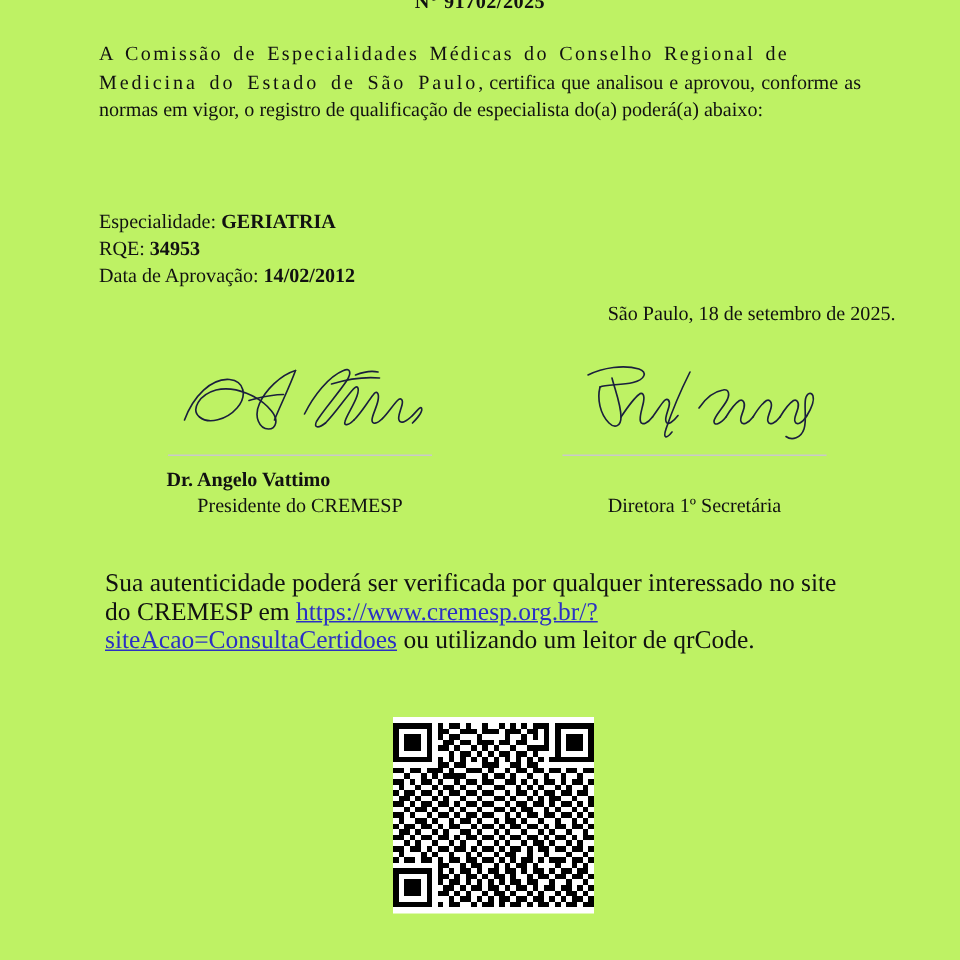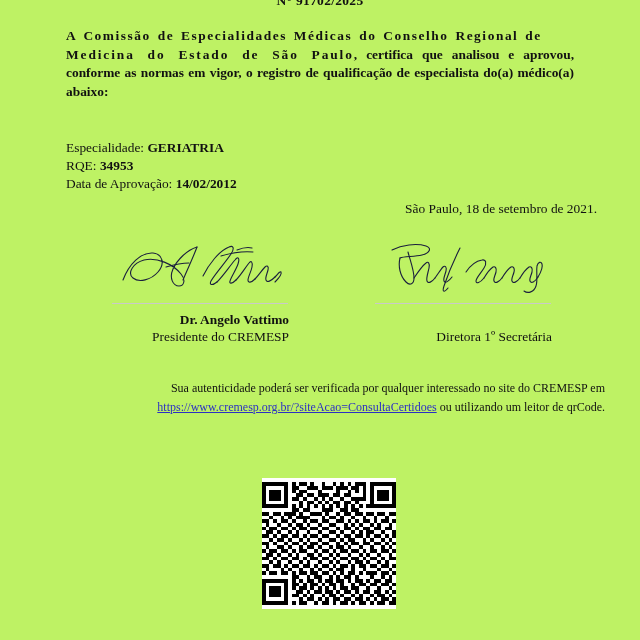--- a/index.html
+++ b/index.html
@@ -40,21 +40,20 @@
   
   .intro-paragraph {
     position: absolute;
     top: 27px;
     left: 66px;
     width: 508px;
     font-size: 13.4px;
     line-height: 18.5px;
     text-align: justify;
     color: #111111;
-    font-weight: bold;
   }
   .intro-paragraph .line1 {
     display: block;
     letter-spacing: 1.55px;
     word-spacing: 2px;
   }
   .intro-paragraph .line2a {
     letter-spacing: 1.9px;
     word-spacing: 2px;
   }
@@ -121,46 +120,45 @@
     left: 1px;
     width: 176px;
     height: 1px;
     background: #c9c9c9;
   }
   .sign-name {
     position: absolute;
     top: 76px;
     left: 0;
     width: 178px;
-    text-align: right;
+    text-align: left;
     font-size: 13.4px;
     font-weight: bold;
     white-space: nowrap;
   }
   .sign-role {
     position: absolute;
     top: 93px;
     left: 0;
     width: 178px;
-    text-align: right;
+    text-align: center;
     font-size: 13.4px;
     white-space: nowrap;
   }
 
   
   .verify {
     position: absolute;
     top: 379px;
     left: 70px;
     width: 500px;
-    text-align: right;
-    font-size: 12px;
+    text-align: left;
+    font-size: 17px;
     line-height: 19px;
     color: #111111;
-    margin-left: 35px;
   }
   .verify .url {
     color: #2b30c4;
     text-decoration: underline;
   }
   .verify .issued {
     display: block;
     margin-top: 1px;
   }
 
@@ -178,40 +176,40 @@
 </head>
 <body>
 
 <div class="page">
 
   <div class="cert-number">N° 91702/2025</div>
 
   <div class="intro-paragraph">
     <span class="line1">A Comissão de Especialidades Médicas do Conselho Regional de</span><span class="line2a">Medicina do Estado de São Paulo</span><span>, certifica que analisou e aprovou,</span>
     <span>conforme as normas em vigor, o registro de qualificação de especialista do(a)</span>
-    <span>médico(a) abaixo:</span>
+    <span>poderá(a) abaixo:</span>
   </div>
 
 
   <div class="details">
     <div class="row">
       <span>Especialidade:</span>
       <span class="val">GERIATRIA</span>
     </div>
     <div class="row">
       <span>RQE:</span>
       <span class="val">34953</span>
     </div>
     <div class="row">
       <span>Data de Aprovação:</span>
       <span class="val">14/02/2012</span>
     </div>
   </div>
 
-  <div class="place-date">São Paulo, 18 de setembro de 2021.</div>
+  <div class="place-date">São Paulo, 18 de setembro de 2025.</div>
 
   <div class="sign-block left">
     <div class="sign-img">
       <svg viewBox="0 0 178 66" xmlns="http://www.w3.org/2000/svg">
         <g fill="none" stroke="#1a1f3d" stroke-width="1.1" stroke-linecap="round" stroke-linejoin="round">
           <path d="M12 44 C18 28, 30 16, 42 17 C52 18, 54 28, 47 36 C40 44, 28 47, 22 42 C16 37, 22 27, 33 24 C46 21, 62 28, 70 38 C75 44, 73 50, 68 50 C62 50, 58 42, 62 33 C66 24, 76 14, 86 11"></path>
           <path d="M55 31 C62 29, 70 27, 78 27"></path>
           <path d="M86 11 C82 22, 76 34, 72 44"></path>
           <path d="M92 40 C98 28, 108 15, 118 11 C122 9, 124 12, 120 18 C114 27, 104 38, 100 45 C98 49, 101 50, 106 46"></path>
           <path d="M106 46 C112 40, 118 31, 124 24 C127 20, 129 22, 127 28 C125 34, 120 41, 119 45 C118 48, 121 48, 125 44"></path>

